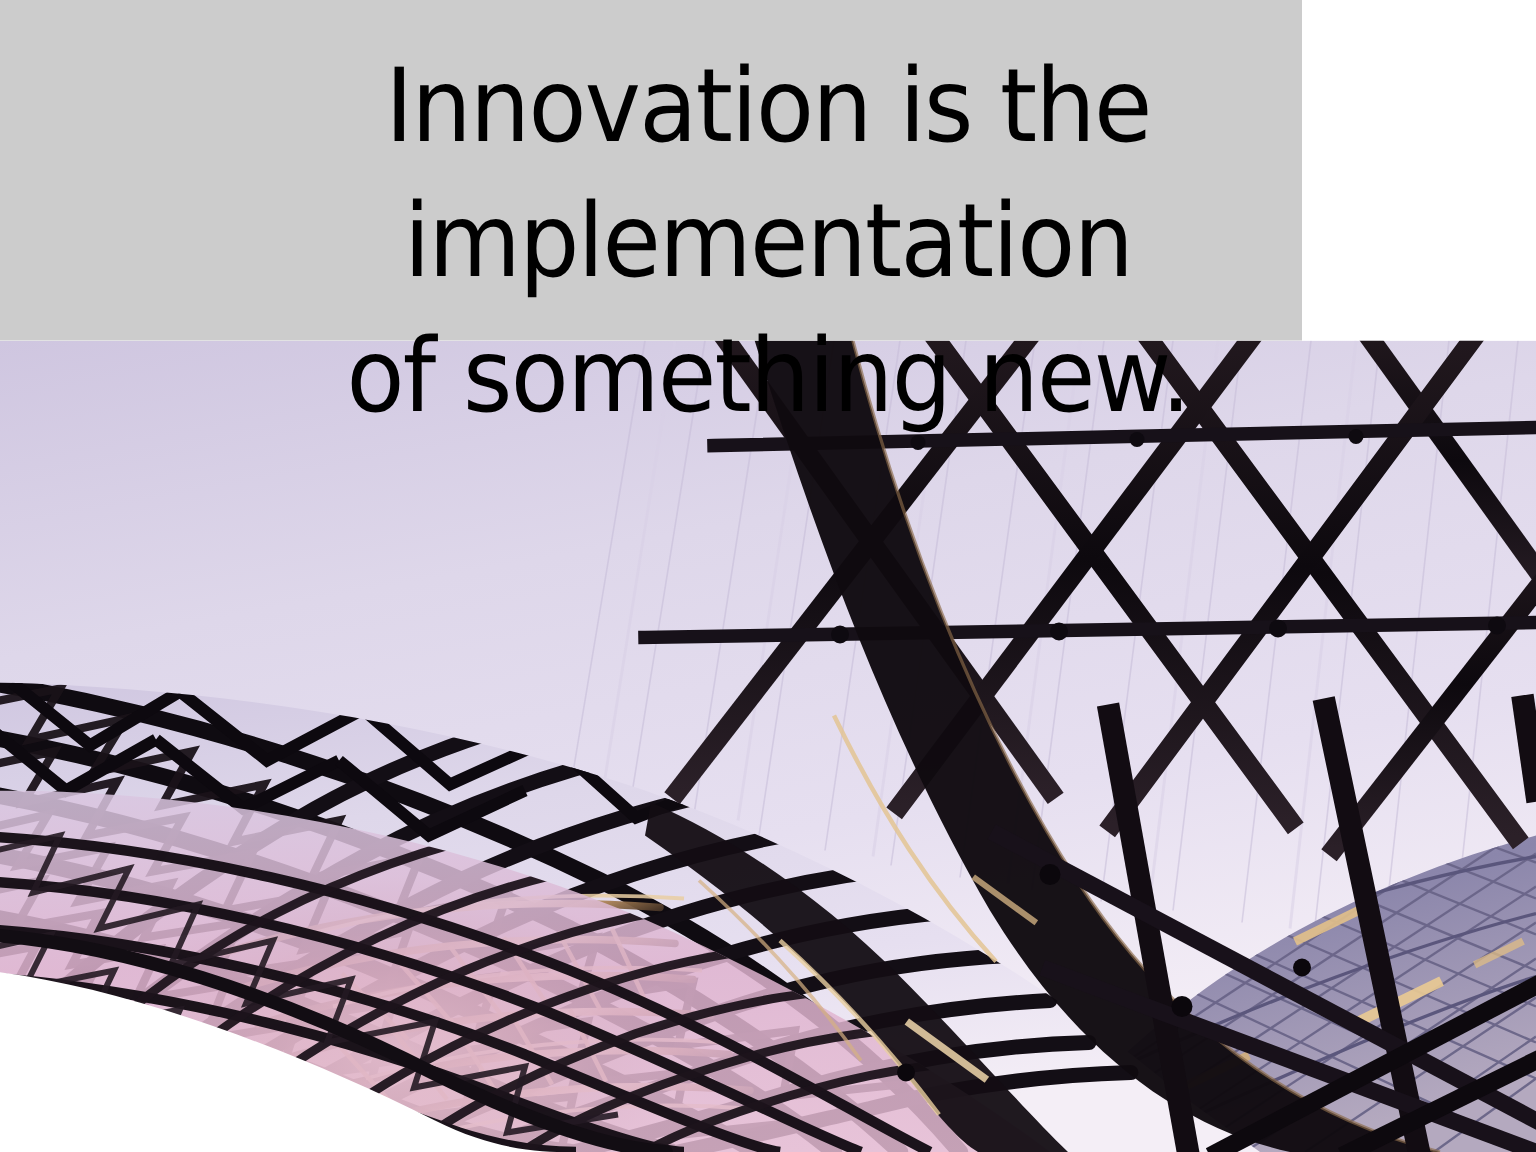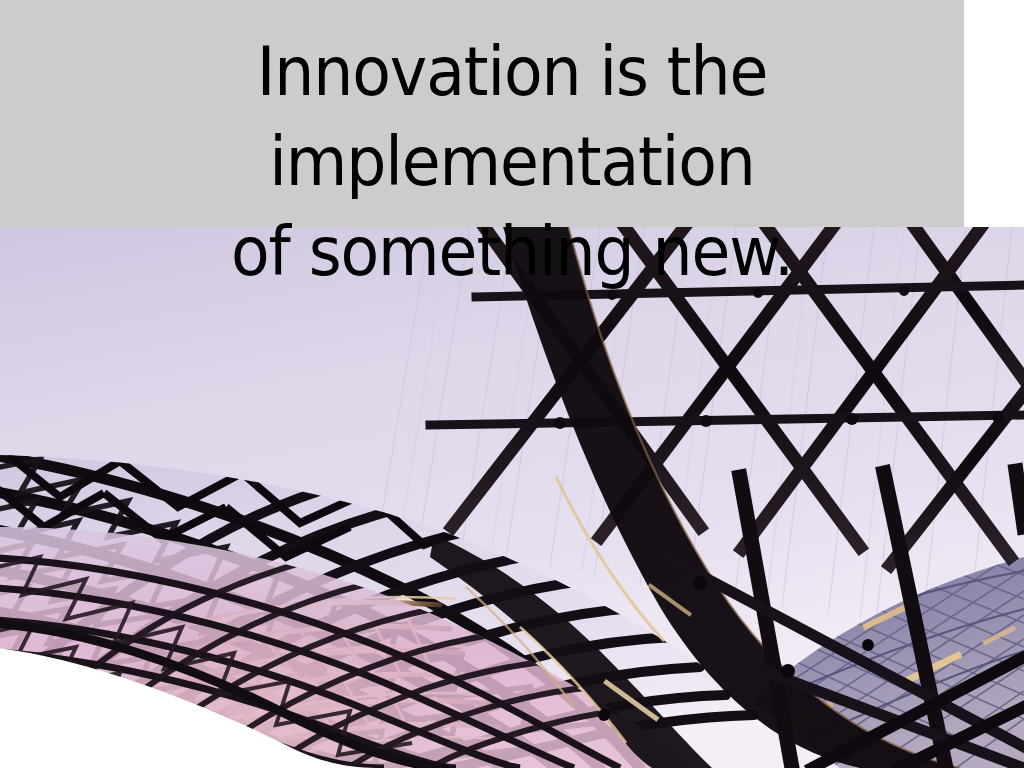--- a/index.html
+++ b/index.html
@@ -14,21 +14,21 @@
     overflow: hidden;
     background: #ffffff;
     font-family: "Liberation Sans", sans-serif;
   }
 
   
   #caption-band {
     position: absolute;
     left: 0;
     top: 0;
-    width: 964px;
+    width: 868px;
     height: 227px;
     background: #cccccc;
     z-index: 5;
   }
   #quote-text {
     position: absolute;
     left: 0;
     top: 27px;
     width: 1024px;
     text-align: center;

